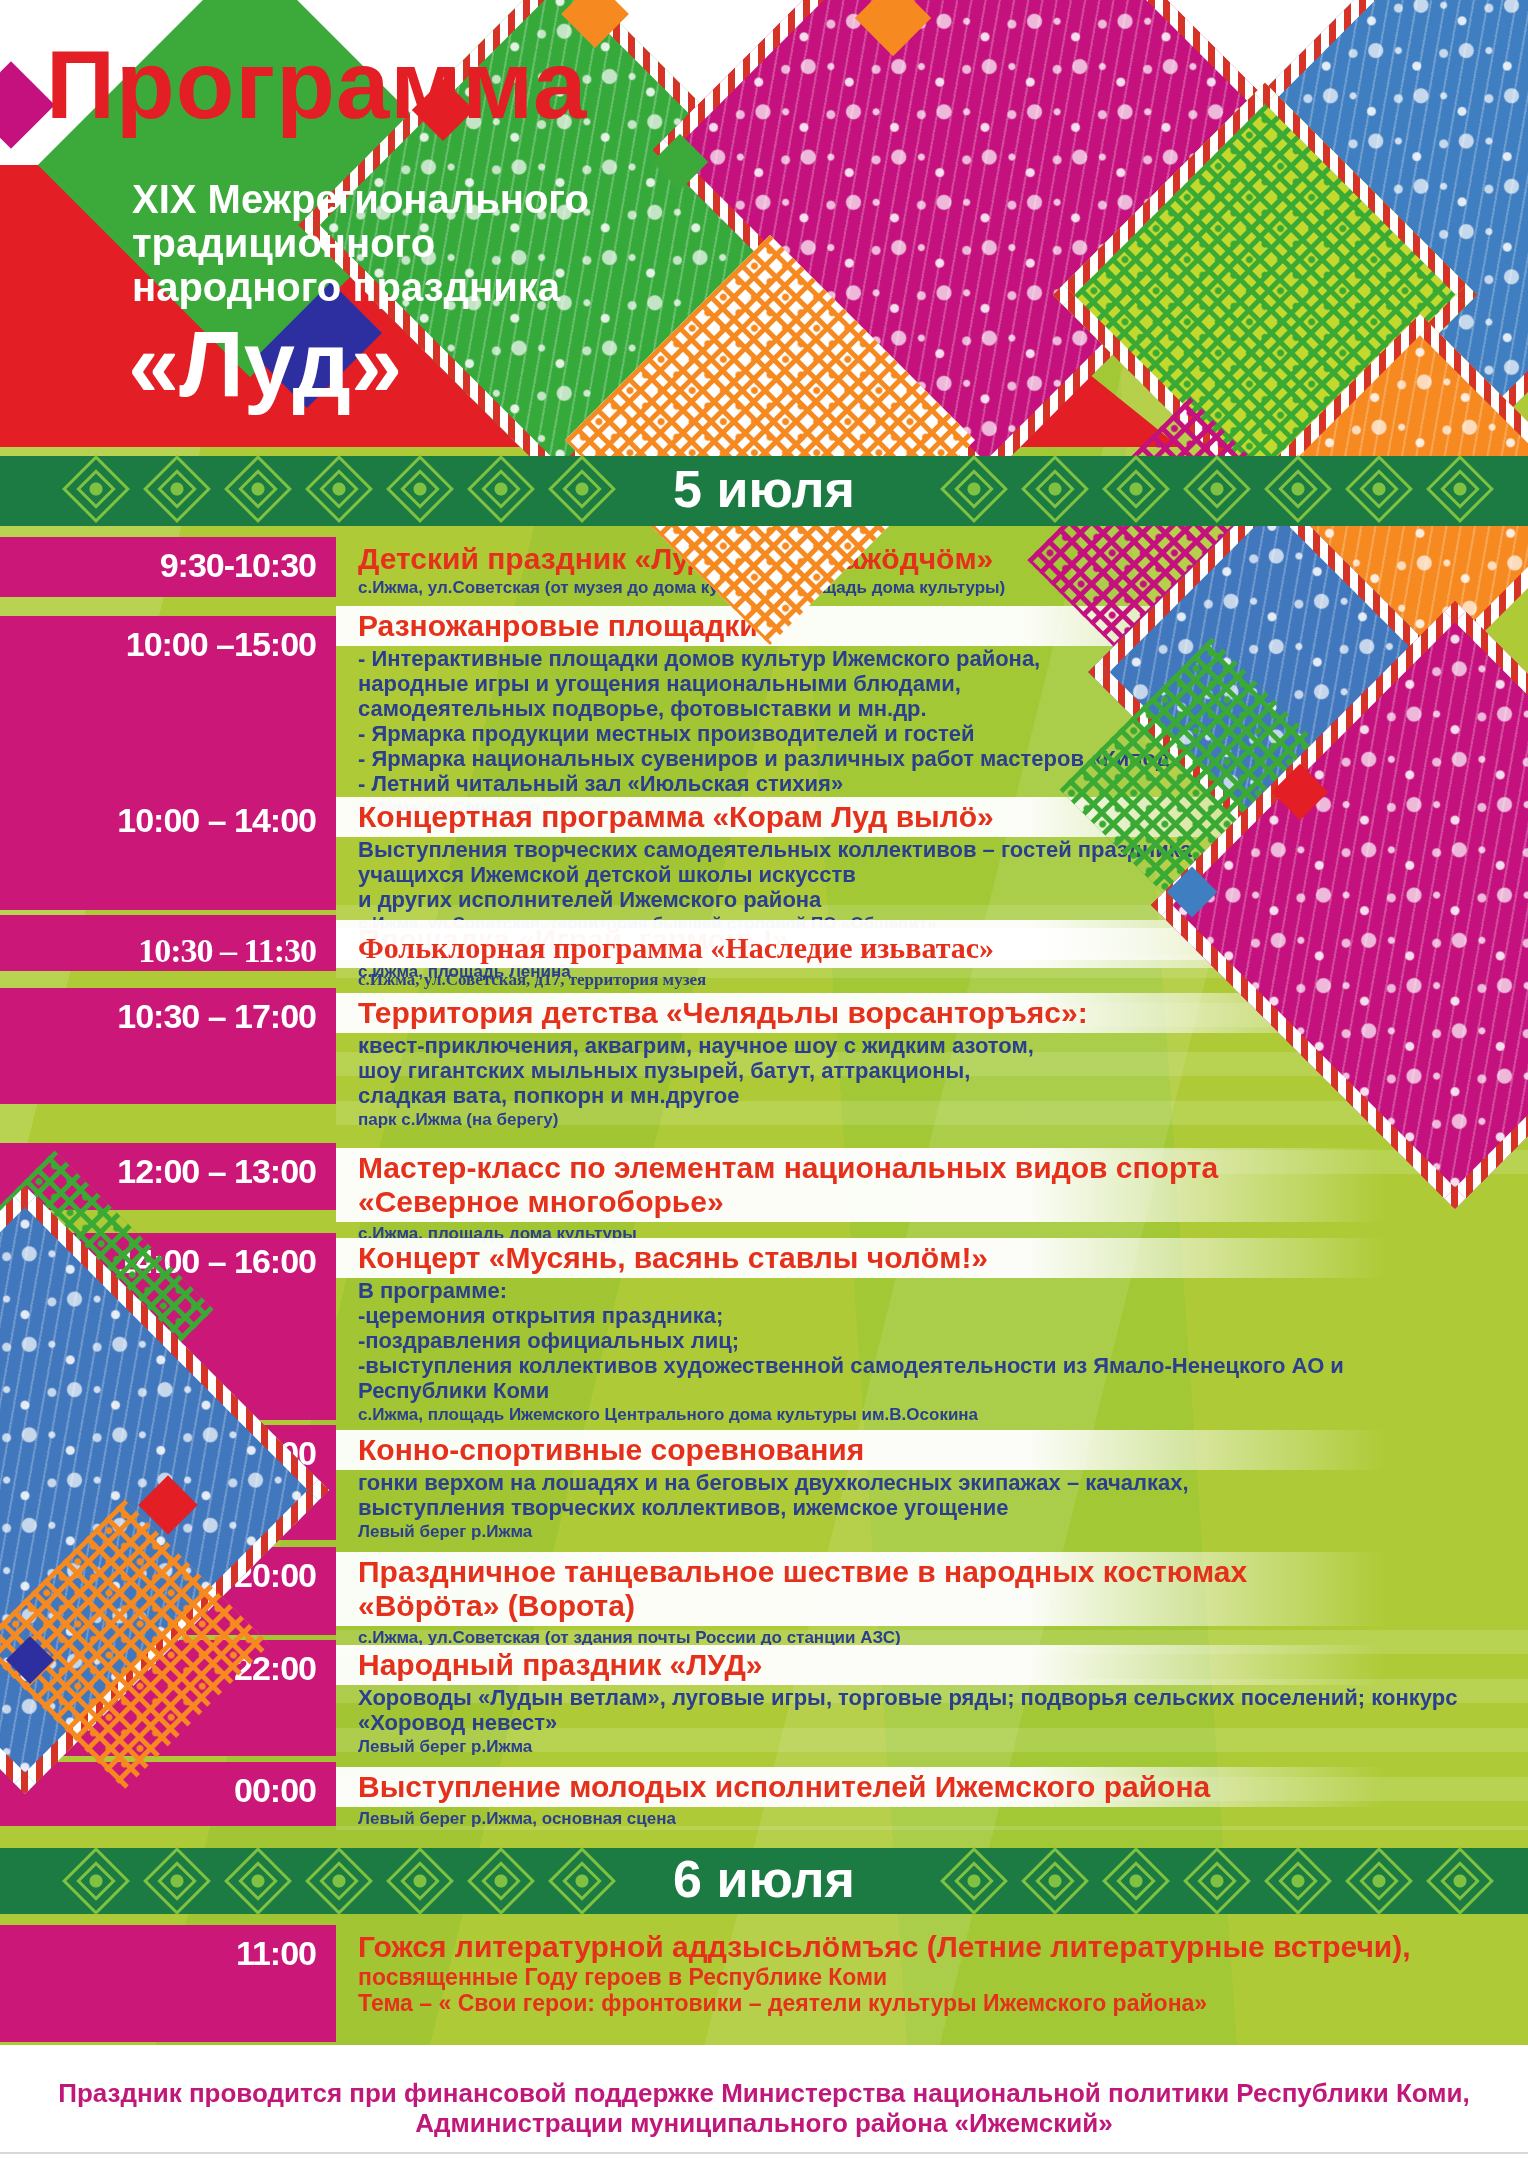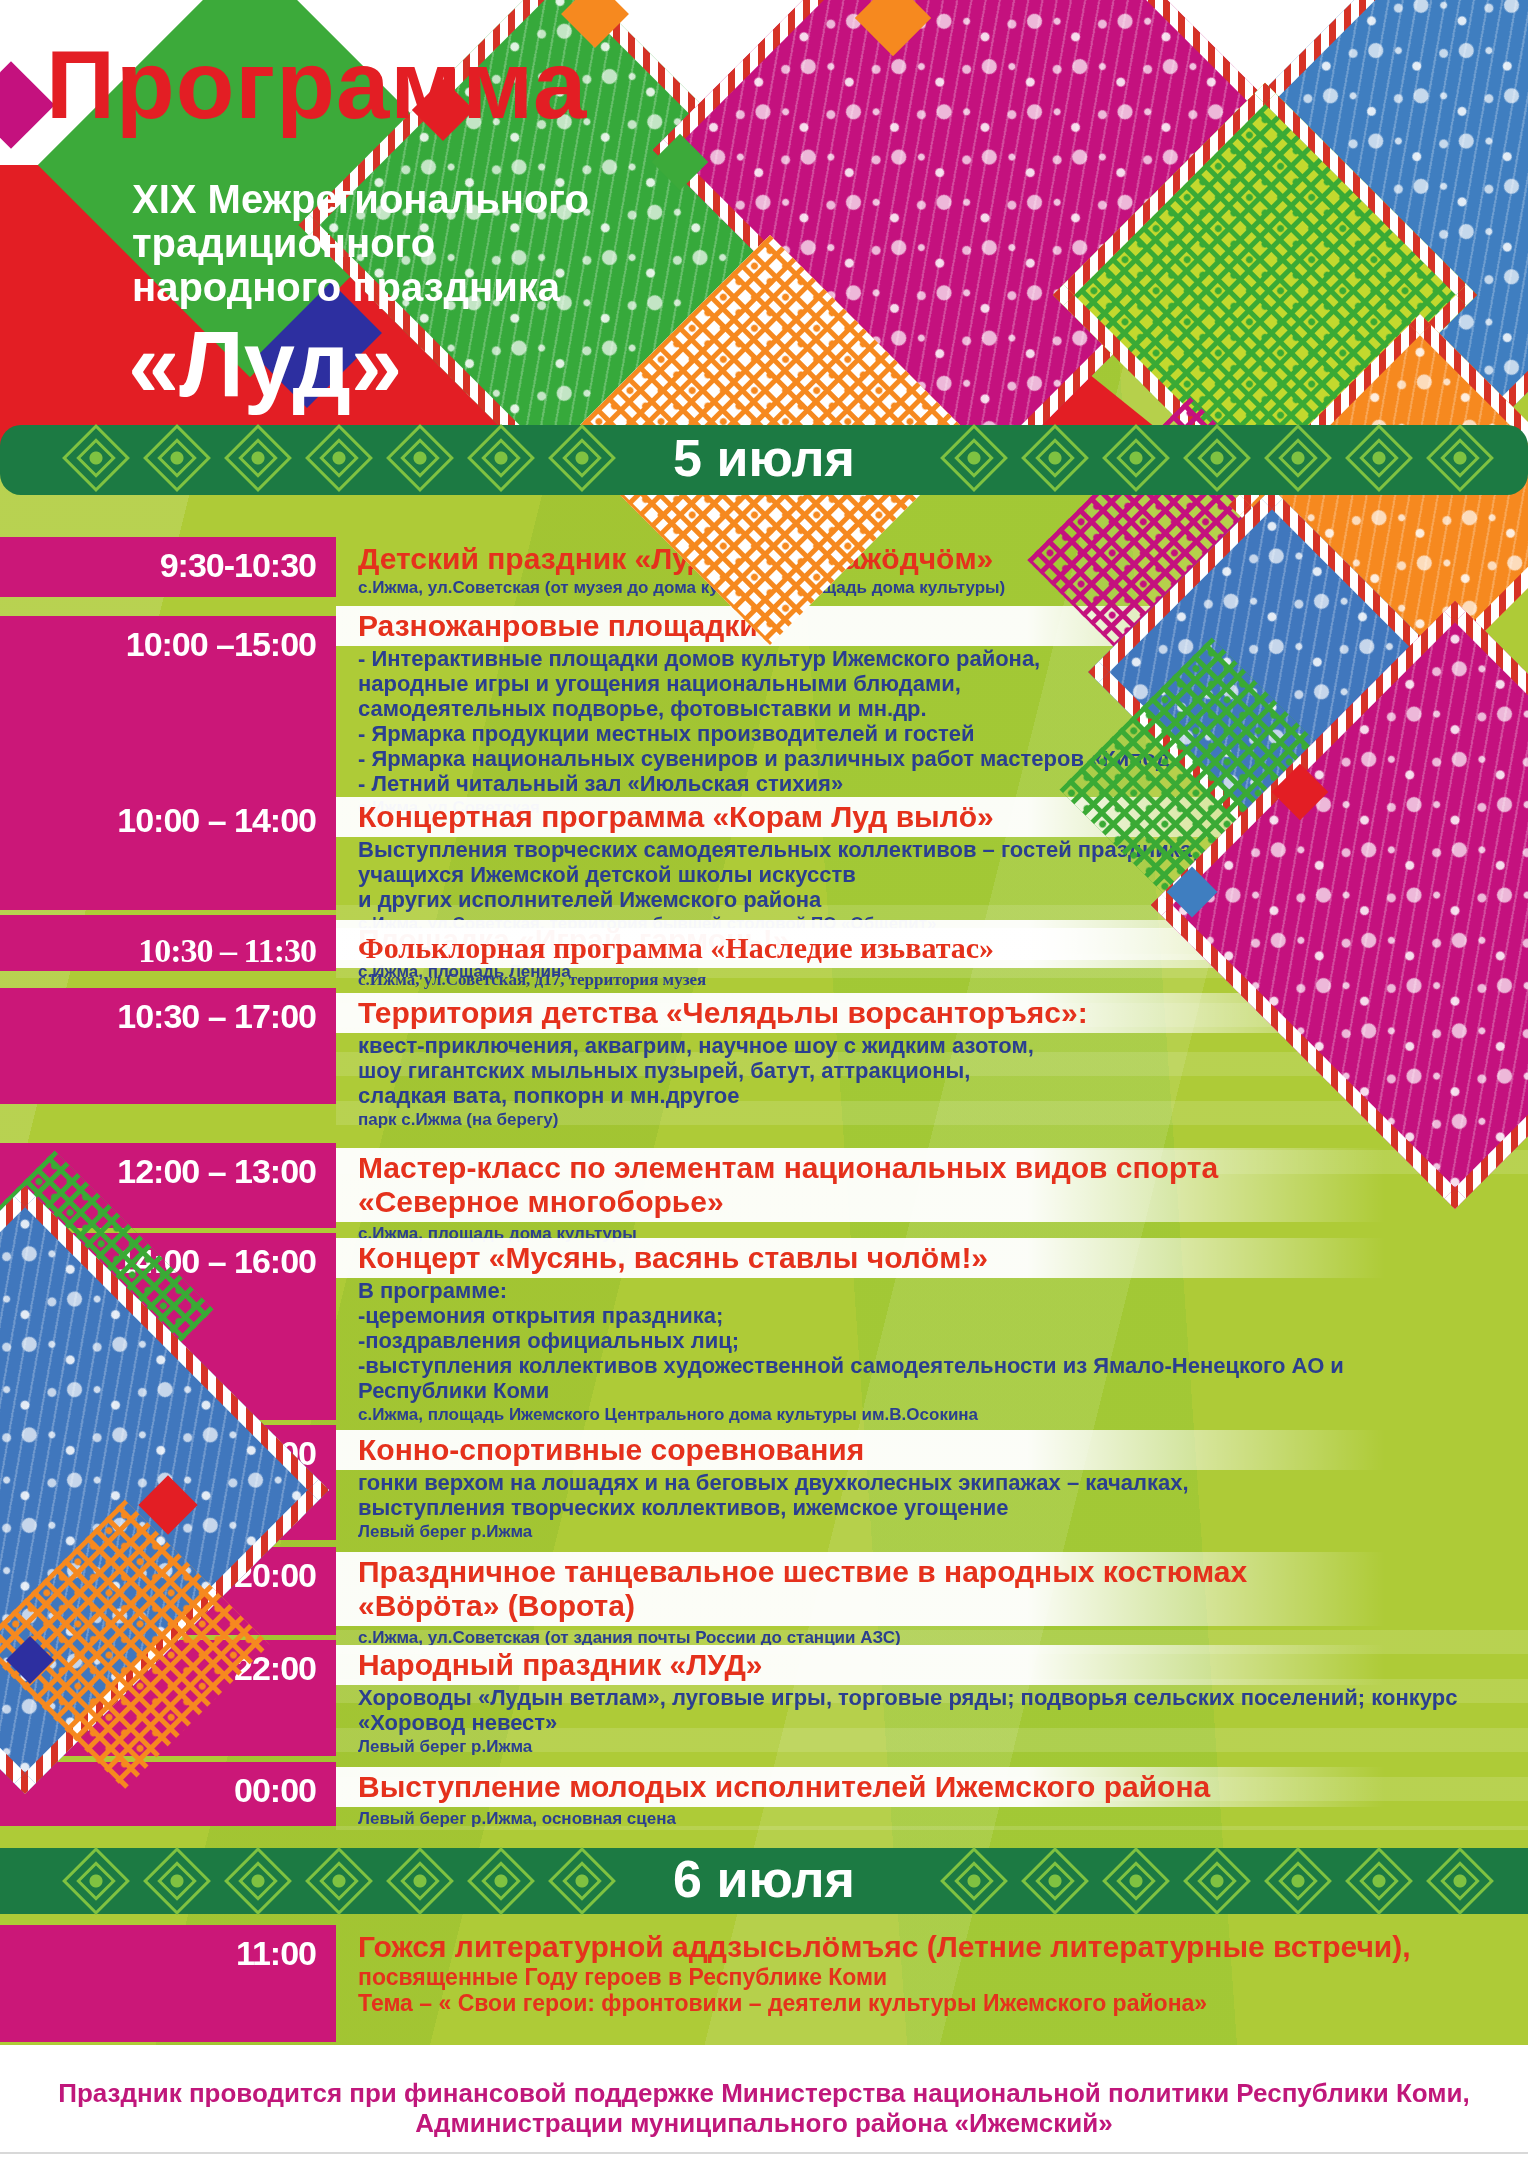--- a/index.html
+++ b/index.html
@@ -23,21 +23,21 @@
   .hdr-white{position:absolute;left:0;top:0;width:1528px;height:310px;background:#fff;}
   .red-banner{position:absolute;left:0;top:165px;width:1528px;height:282px;background:#e31e24;
     clip-path:polygon(0 0, 54.3% 0, 77.2% 100%, 0 100%);}
   .kicker{position:absolute;left:46px;top:30px;font-size:96px;font-weight:bold;color:#e31e24;letter-spacing:1px;z-index:4;}
   .sub{position:absolute;left:132px;color:#ffffff;font-weight:bold;font-size:40px;line-height:42px;z-index:4;}
   .sub0{top:178px;} .sub1{top:222px;} .sub2{top:266px;}
   .big-title{position:absolute;left:128px;top:312px;color:#ffffff;font-weight:bold;font-size:92px;z-index:4;}
 
   
   .day-banner{position:absolute;left:0;width:1528px;height:70px;background:#1c7a43;z-index:5;}
-  #banner1{top:425px;border-radius:21px;} #banner2{top:1848px;height:66px;}
+  #banner1{top:456px;} #banner2{top:1848px;height:66px;}
   .day-label{position:absolute;left:50%;top:50%;transform:translate(-50%,-54%);
     color:#ffffff;font-weight:bold;font-size:52px;white-space:nowrap;}
   .orn{position:absolute;top:9px;display:flex;gap:33px;}
   .orn-left{left:72px;} .orn-right{right:44px;}
   .motif{width:48px;height:48px;transform:rotate(45deg);border:3px solid #7fc241;box-sizing:border-box;position:relative;
     background:radial-gradient(circle, #7fc241 0 6px, transparent 7px);}
   .motif::before{content:"";position:absolute;inset:7px;border:3px solid #7fc241;}
 
   
   .event{position:absolute;left:0;display:flex;align-items:stretch;z-index:2;width:1528px;}
@@ -225,21 +225,21 @@
           <div class="etitle band">
             <div>Территория детства «Челядьлы ворсанторъяс»:</div>
           </div>
           <div class="edesc">квест-приключения, аквагрим,   научное шоу с жидким азотом,</div>
           <div class="edesc">шоу гигантских мыльных пузырей, батут, аттракционы,</div>
           <div class="edesc">сладкая вата, попкорн и мн.другое</div>
           <div class="eloc">парк с.Ижма (на берегу)</div>
         </div>
       </div>
       <div class="event" style="top: 1143px; min-height: 85px;">
-        <div class="etime" style="height: 85px;">12:00 – 13:00</div>
+        <div class="etime" style="height: 67px;">12:00 – 13:00</div>
         <div class="econtent">
           <div class="etitle band">
             <div>Мастер-класс по элементам национальных видов спорта</div>
             <div>«Северное многоборье»</div>
           </div>
           <div class="eloc">с.Ижма, площадь дома культуры</div>
         </div>
       </div>
       <div class="event" style="top: 1233px; min-height: 187px;">
         <div class="etime" style="height: 187px;">14:00 – 16:00</div>

